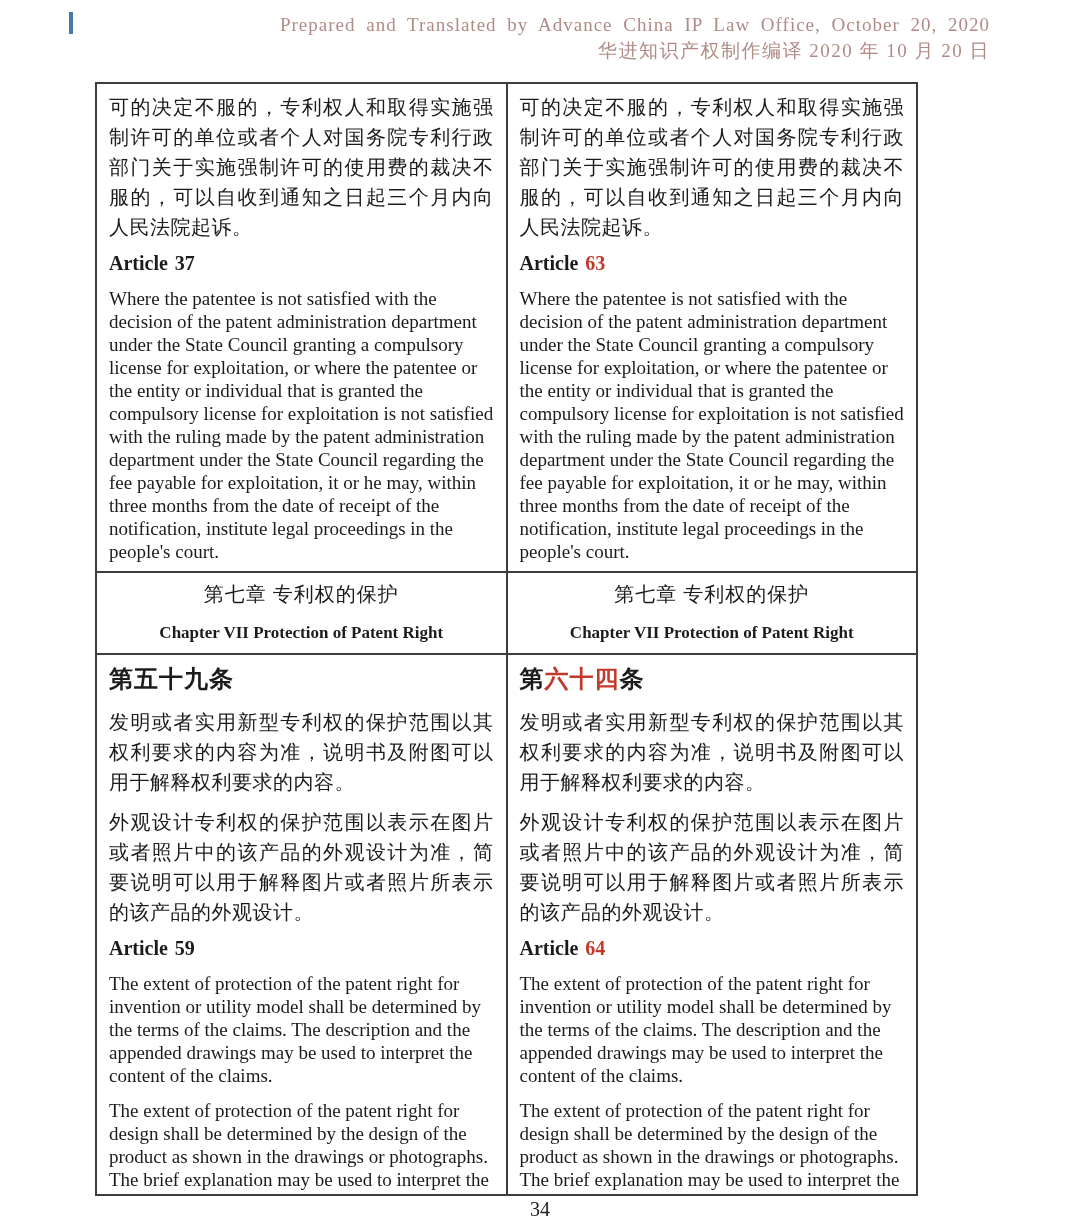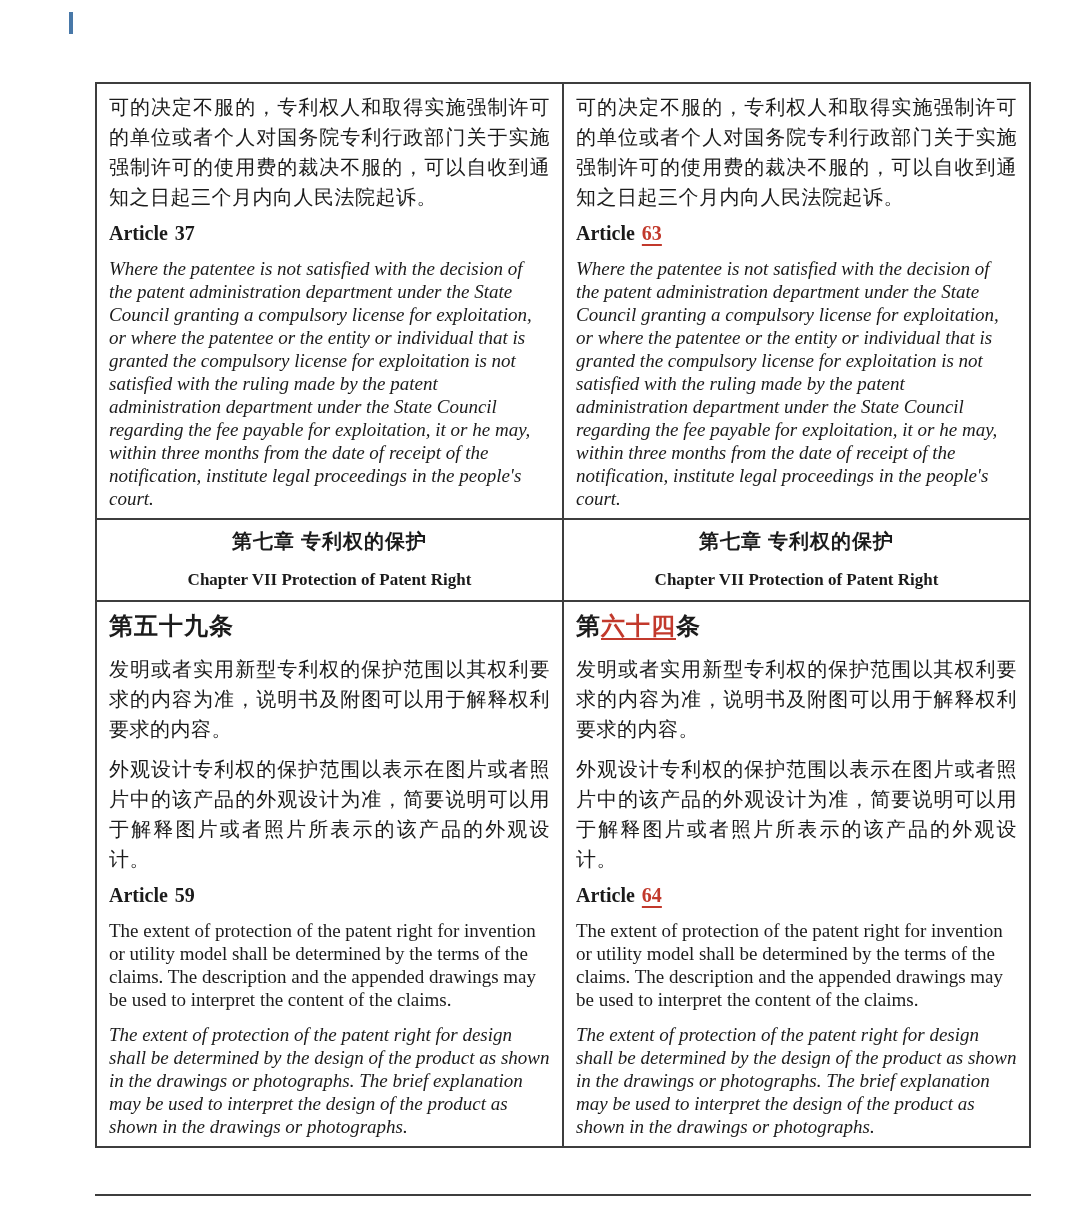--- a/index.html
+++ b/index.html
@@ -40,21 +40,21 @@
     width: 4px;
     height: 22px;
     background: #4878a8;
   }
 
   
   .table-clip {
     position: absolute;
     left: 95px;
     top: 82px;
-    width: 936px;
+    width: 823px;
     height: 1114px;
     overflow: hidden;
     border-bottom: 2px solid #3d3d3d;
   }
   table.cmp {
     width: 100%;
     border-collapse: collapse;
     table-layout: fixed;
   }
   table.cmp td {
@@ -72,43 +72,42 @@
     line-height: 30px;
     letter-spacing: 0.5px;
     text-align: justify;
     margin-bottom: 10px;
   }
   .en-p {
     font-size: 19px;
     line-height: 23px;
     margin-bottom: 12px;
   }
-  .en-p:last-child { margin-bottom: 0; font-style: italic; }
+  .en-p:last-child { margin-bottom: 0; }
   .h-article {
     font-size: 20px;
     font-weight: bold;
     margin: 8px 0 12px 0;
   }
   .h-article .num { margin-left: 0.35em; }
   .h-zh {
     font-size: 24px;
     font-weight: bold;
     letter-spacing: 1px;
     margin-bottom: 12px;
   }
   .red-ul {
     color: #c2392c;
-    text-decoration: underline;
     text-decoration-thickness: 2px;
     text-underline-offset: 4px;
   }
   td.chapter-cell { text-align: center; padding-top: 10px; }
   .chap-zh {
     font-size: 20px;
-    font-weight: bold;
+    font-weight: normal;
     letter-spacing: 1px;
     margin-bottom: 15px;
   }
   .chap-en {
     font-size: 17px;
     font-weight: bold;
   }
 
   
   .page-footer {
@@ -121,20 +120,24 @@
     color: #222222;
   }
 </style>
 </head>
 <body>
 
 <div class="page">
 
   <span class="cursor-bar"></span>
 
+  <div class="doc-header">
+    <div class="hdr-en">Prepared and Translated by Advance China IP Law Office, October 20, 2020</div>
+    <div class="hdr-zh">华进知识产权制作编译 2020 年 10 月 20 日</div>
+  </div>
 
   <div class="table-clip">
     <table class="cmp">
 
       <tbody>
           <tr class="r1">
         <td>
           <p class="zh-p">可的决定不服的，专利权人和取得实施强制许可的单位或者个人对国务院专利行政部门关于实施强制许可的使用费的裁决不服的，可以自收到通知之日起三个月内向人民法院起诉。</p>
           <p class="h-article"><span>Article</span><span class="num">37</span></p>
           <p class="en-p">Where the patentee is not satisfied with the decision of the patent administration department under the State Council granting a compulsory license for exploitation, or where the patentee or the entity or individual that is granted the compulsory license for exploitation is not satisfied with the ruling made by the patent administration department under the State Council regarding the fee payable for exploitation, it or he may, within three months from the date of receipt of the notification, institute legal proceedings in the people's court.</p>
@@ -174,14 +177,15 @@
           <p class="en-p">The extent of protection of the patent right for invention or utility model shall be determined by the terms of the claims. The description and the appended drawings may be used to interpret the content of the claims.</p>
           <p class="en-p">The extent of protection of the patent right for design shall be determined by the design of the product as shown in the drawings or photographs. The brief explanation may be used to interpret the design of the product as shown in the drawings or photographs.</p>
         </td>
       </tr>
 
 
     </tbody>
       </table>
   </div>
 
+  <div class="page-footer">34</div>
 
 </div>
 
 </body></html>

